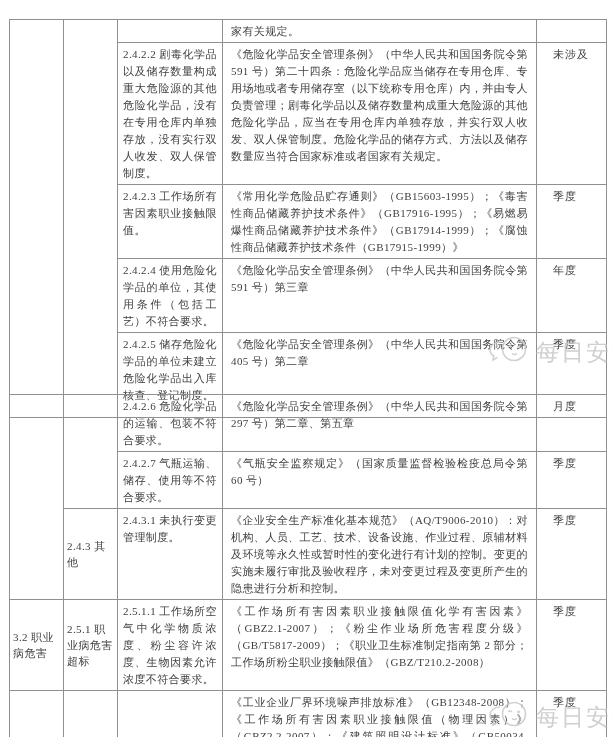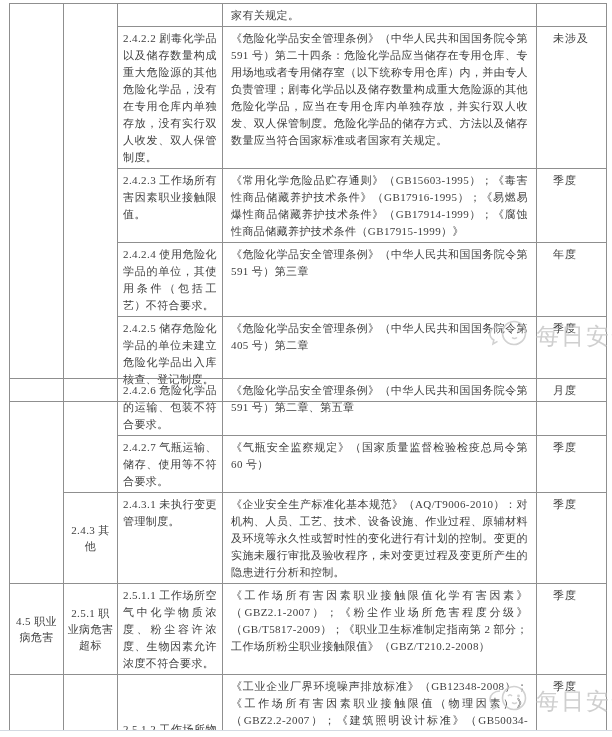--- a/index.html
+++ b/index.html
@@ -2,36 +2,36 @@
 <html><head>
 <meta charset="utf-8">
 <style>
   html,body{margin:0;padding:0;}
   body{
     width:612px;height:737px;position:relative;overflow:hidden;
     background:#ffffff;
     font-family:"Liberation Serif","DejaVu Serif",serif;
     color:#3e3e3e;
   }
-  .page{position:absolute;inset:0;}
+  .page{position:absolute;inset:0;margin-top:16px;}
   table.tbl{
     position:absolute;left:9px;width:597px;
     border-collapse:collapse;table-layout:fixed;
   }
   #t1{top:3px;}
   #t2{top:378px;}
   .tbl td{
     border:1px solid #8f8f8f;
     vertical-align:top;
     padding:3px 5px 2px 5px;
     font-size:11px;line-height:17px;
     letter-spacing:0.4px;
     overflow:hidden;
   }
-  td.cat{vertical-align:middle;font-size:11px;line-height:16px;padding:2px 3px;text-align:center;}
+  td.cat{vertical-align:middle;font-size:11px;line-height:16px;padding:2px 3px;text-align:left;}
   td.item{text-align:justify;font-family:Liberation Serif, serif;}
   td.basis{text-align:justify;padding-left:8px;padding-right:8px;}
   td.freq{font-size:11px;padding-left:16px;letter-spacing:1px;}
   td.padtop{padding-top:46px;}
   .wm{
     position:absolute;left:488px;
     display:flex;align-items:center;gap:4px;
     white-space:nowrap;z-index:5;pointer-events:none;
     opacity:.85;
   }
@@ -95,36 +95,36 @@
         <col style="width:54px">
         <col style="width:105px">
         <col style="width:314px">
         <col style="width:70px">
     </colgroup>
     <tbody>
       <tr style="height:52px">
         <td class="cat" rowspan="3"></td>
         <td class="cat" rowspan="2"></td>
         <td class="item">2.4.2.6 危险化学品的运输、包装不符合要求。</td>
-        <td class="basis">《危险化学品安全管理条例》（中华人民共和国国务院令第 591 号）第二章、第五章</td>
+        <td class="basis">《危险化学品安全管理条例》（中华人民共和国国务院令第 297 号）第二章、第五章</td>
         <td class="freq">月度</td>
       </tr>
       <tr style="height:54px">
         <td class="item">2.4.2.7 气瓶运输、储存、使用等不符合要求。</td>
         <td class="basis">《气瓶安全监察规定》（国家质量监督检验检疫总局令第 60 号）</td>
         <td class="freq">季度</td>
       </tr>
       <tr style="height:70px">
         <td class="cat">2.4.3 其他</td>
         <td class="item">2.4.3.1 未执行变更管理制度。</td>
         <td class="basis">《企业安全生产标准化基本规范》（AQ/T9006-2010）：对机构、人员、工艺、技术、设备设施、作业过程、原辅材料及环境等永久性或暂时性的变化进行有计划的控制。变更的实施未履行审批及验收程序，未对变更过程及变更所产生的隐患进行分析和控制。</td>
         <td class="freq">季度</td>
       </tr>
       <tr style="height:87px">
-        <td class="cat">4.5 职业病危害</td>
+        <td class="cat">3.2 职业病危害</td>
         <td class="cat">2.5.1 职业病危害超标</td>
         <td class="item">2.5.1.1 工作场所空气中化学物质浓度、粉尘容许浓度、生物因素允许浓度不符合要求。</td>
         <td class="basis">《工作场所有害因素职业接触限值化学有害因素》（GBZ2.1-2007）；《粉尘作业场所危害程度分级》（GB/T5817-2009）；《职业卫生标准制定指南第 2 部分；工作场所粉尘职业接触限值》（GBZ/T210.2-2008）</td>
         <td class="freq">季度</td>
       </tr>
       <tr style="height:145px">
         <td class="cat"></td>
         <td class="cat"></td>
         <td class="item padtop">2.5.1.2 工作场所物理因素职业接触限值等不符合要求。</td>
         <td class="basis">《工业企业厂界环境噪声排放标准》（GB12348-2008）；《工作场所有害因素职业接触限值（物理因素）》（GBZ2.2-2007）；《建筑照明设计标准》（GB50034-2004）；《电磁辐射防护规定》（GB8702-1988）如超高频辐射职业接触限值、高频电磁场职业接触限值、工频电场职业接触限值、激光辐射职业接触限值、微波</td>

